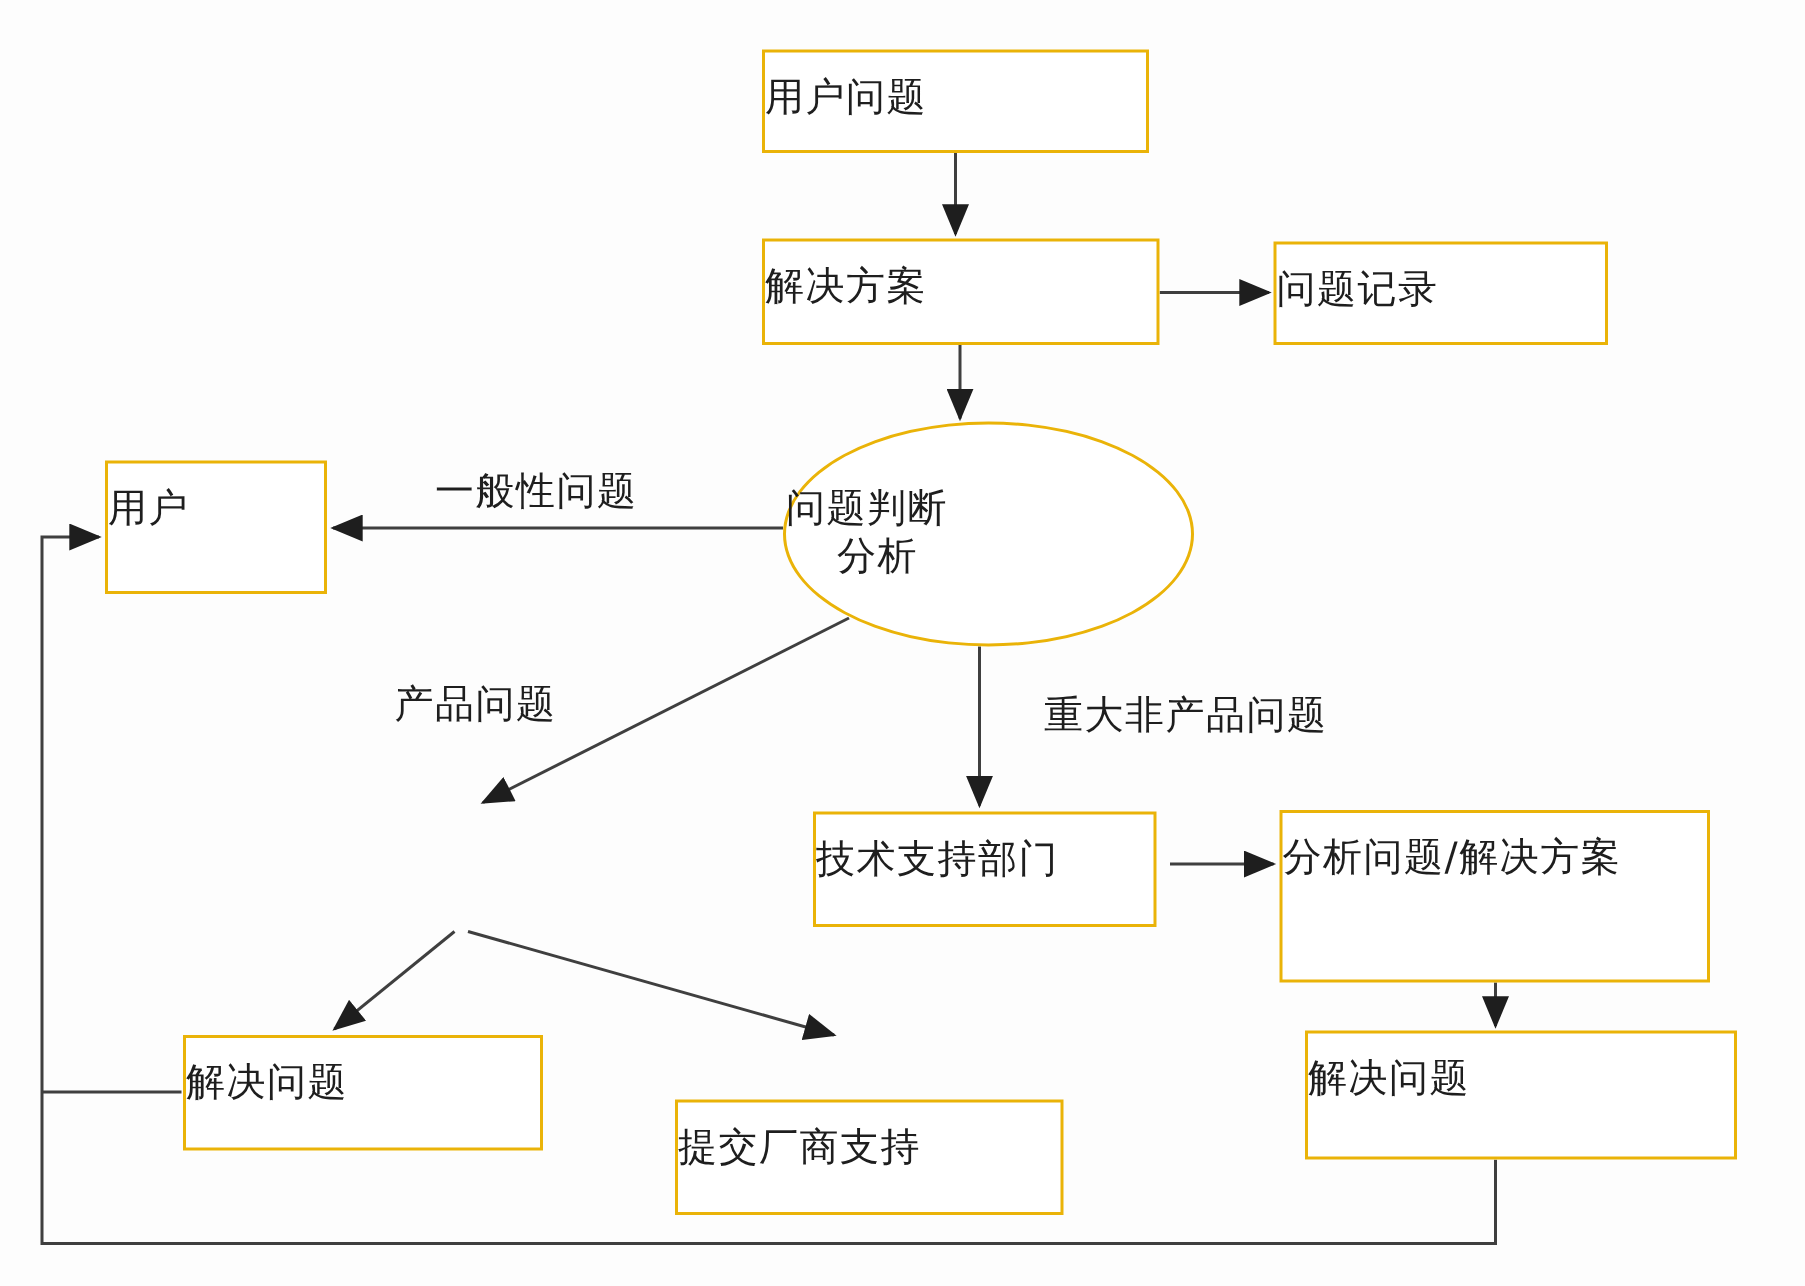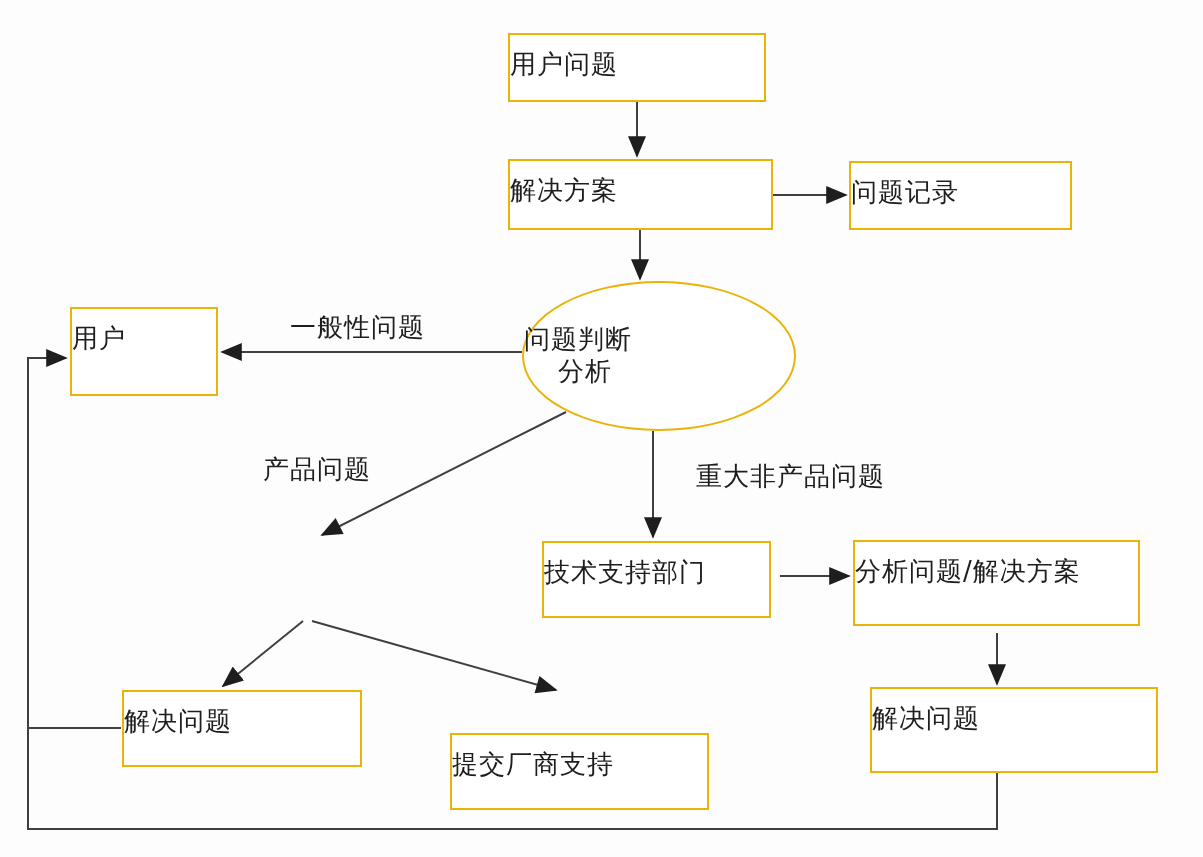--- a/index.html
+++ b/index.html
@@ -52,21 +52,21 @@
     white-space: nowrap;
     background: transparent;
   }
   .rect-user-problem   { left: 508px; top: 33px;  width: 258px; height: 69px; }
   .rect-engineer       { left: 508px; top: 159px; width: 265px; height: 71px; }
   .rect-record         { left: 849px; top: 161px; width: 223px; height: 69px; }
   .ellipse-judge       { left: 522px; top: 281px; width: 274px; height: 150px; }
   .rect-user           { left: 70px;  top: 307px; width: 148px; height: 89px; }
   .rect-expert         { left: 201px; top: 538px; width: 237px; height: 83px; }
   .rect-dept           { left: 542px; top: 541px; width: 229px; height: 77px; }
-  .rect-analyze        { left: 853px; top: 540px; width: 287px; height: 86px; }
+  .rect-analyze        { left: 853px; top: 540px; width: 287px; height: 115px; }
   .rect-solve-left     { left: 122px; top: 690px; width: 240px; height: 77px; }
   .rect-vendor         { left: 450px; top: 693px; width: 259px; height: 77px; margin-top: 40px; }
   .rect-solve-right    { left: 870px; top: 687px; width: 288px; height: 86px; }
   .label-general       { left: 290px; top: 310px; }
   .label-product       { left: 263px; top: 452px; }
   .label-major         { left: 696px; top: 459px; }
 </style>
 </head>
 <body>
 

